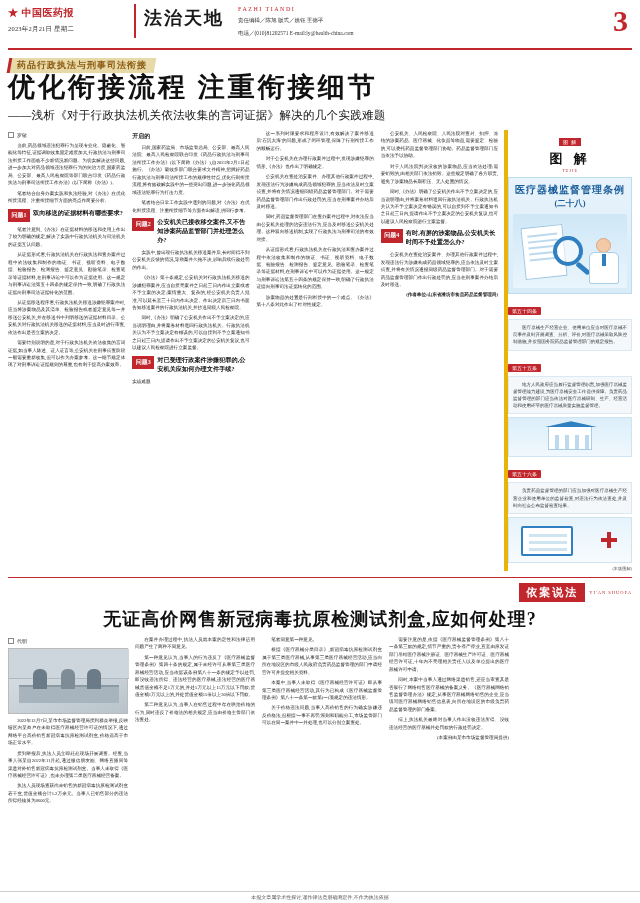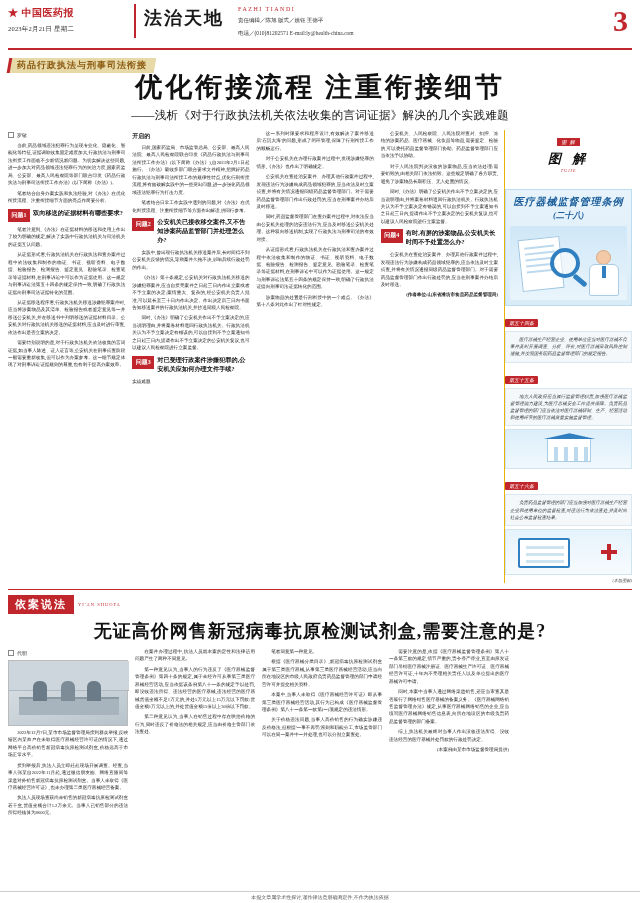--- a/index.html
+++ b/index.html
@@ -49,34 +49,34 @@
     color: #8a5a12;
     font-size: 9px; font-weight: bold;
     padding: 1px 8px 1px 6px;
     letter-spacing: 1px;
     border-left: 3px solid #c0262b;
     transform: skewX(-10deg);
   }
   .sec-tag span { display: inline-block; transform: skewX(10deg); }
 
   
-  .headline-wrap { text-align: center; padding: 4px 0 2px 0; }
+  .headline-wrap { padding: 4px 0 2px 0; }
   .headline {
     font-size: 27px; font-weight: bold; letter-spacing: 3px;
     color: #111; line-height: 1.15;
     font-family: "Liberation Serif", serif;
   }
   .subhead {
     font-size: 11.5px; color: #111; margin-top: 5px; letter-spacing: 0.3px;
   }
 
   
   .content { display: flex; margin-top: 5px; }
   .left-zone { width: 496px; padding-right: 6px; }
-  .right-rail { width: 128px; border-left: 1px solid #eab308; padding-left: 0; font-style: italic; }
+  .right-rail { width: 128px; border-left: 4px solid #eab308; padding-left: 0; }
 
   .cols { display: flex; gap: 7px; }
   .col { width: 120px; }
   .col.w4 { width: 120px; }
 
   .p {
     font-size: 4.6px; line-height: 1.62; text-align: justify;
     color: #222; margin: 0 0 3px 0;
     text-indent: 2em;
     font-family: "Liberation Serif", serif;
@@ -112,21 +112,21 @@
     display: inline-block; background: #c0262b; color: #fff;
     font-size: 5px; padding: 1px 4px; letter-spacing: 1px;
   }
   .rail-title {
     font-size: 13px; font-weight: bold; letter-spacing: 4px;
     color: #111; margin-top: 2px;
   }
   .rail-pinyin { font-size: 4px; color: #c0262b; letter-spacing: 1px; }
 
   .rail-card {
-    margin-top: 16px;
+    margin-top: 4px;
     background: linear-gradient(180deg,#e8f3fb 0%, #d8ecf8 100%);
     border: 1px solid #bcdcef;
     padding: 5px 4px;
     position: relative;
   }
   .rail-card-title {
     text-align: center; font-size: 10px; font-weight: bold;
     color: #1b5e9a; letter-spacing: 1px; line-height: 1.3;
   }
   .rail-card-sub {
@@ -191,21 +191,21 @@
   .rail-pic2 .screen{position:absolute;left:12px;top:8px;width:52px;height:30px;background:#fff;border:2px solid #2f7fc1;border-radius:2px;}
   .rail-pic2 .screen::after{content:"";position:absolute;left:6px;top:6px;width:38px;height:3px;background:#cfe4f1;box-shadow:0 7px 0 #cfe4f1,0 14px 0 #cfe4f1;}
   .rail-pic2 .plus{position:absolute;right:14px;top:14px;width:16px;height:16px;}
   .rail-pic2 .plus::before,.rail-pic2 .plus::after{content:"";position:absolute;background:#c0262b;}
   .rail-pic2 .plus::before{left:6px;top:0;width:4px;height:16px;}
   .rail-pic2 .plus::after{left:0;top:6px;width:16px;height:4px;}
   .rail-foot { font-size: 4.2px; color: #555; text-align: right; margin-top: 3px; }
 
   
   .sep { border-top: 1.5px solid #c0262b; margin: 6px 0 0 0; }
-  .b-banner { display: flex; align-items: center; margin-top: 5px; }
+  .b-banner { display: flex; align-items: center; margin-top: 5px; justify-content: flex-end; }
   .b-tag {
     display: inline-block; background: #c0262b; color: #fff;
     font-size: 11px; font-weight: bold; letter-spacing: 2px;
     padding: 2px 7px;
   }
   .b-tag-py { font-size: 4.5px; color: #c0262b; letter-spacing: 1px; margin-left: 4px; }
 
   .b-headline {
     text-align: center; font-size: 18px; font-weight: bold;
     letter-spacing: 1px; margin-top: 5px; color: #111;
@@ -369,21 +369,21 @@
 
       <div class="rail-foot">(本版图解)</div>
     </div>
   </div>
 
   <div class="sep"></div>
   <div class="b-banner">
     <div class="b-tag">依案说法</div>
     <div class="b-tag-py">YI'AN SHUOFA</div>
   </div>
-  <div class="b-headline">无证高价网售新冠病毒抗原检测试剂盒,需要注意的是?</div>
+  <div class="b-headline">无证高价网售新冠病毒抗原检测试剂盒,应如何处理?</div>
 
   <div class="b-content">
     <div class="b-col">
       <div class="byline">
         <span class="box"></span><span>代明</span>
       </div>
       <div class="b-photo">
         <div class="wall"></div>
         <div class="bench"></div>
         <div class="h1"></div>

